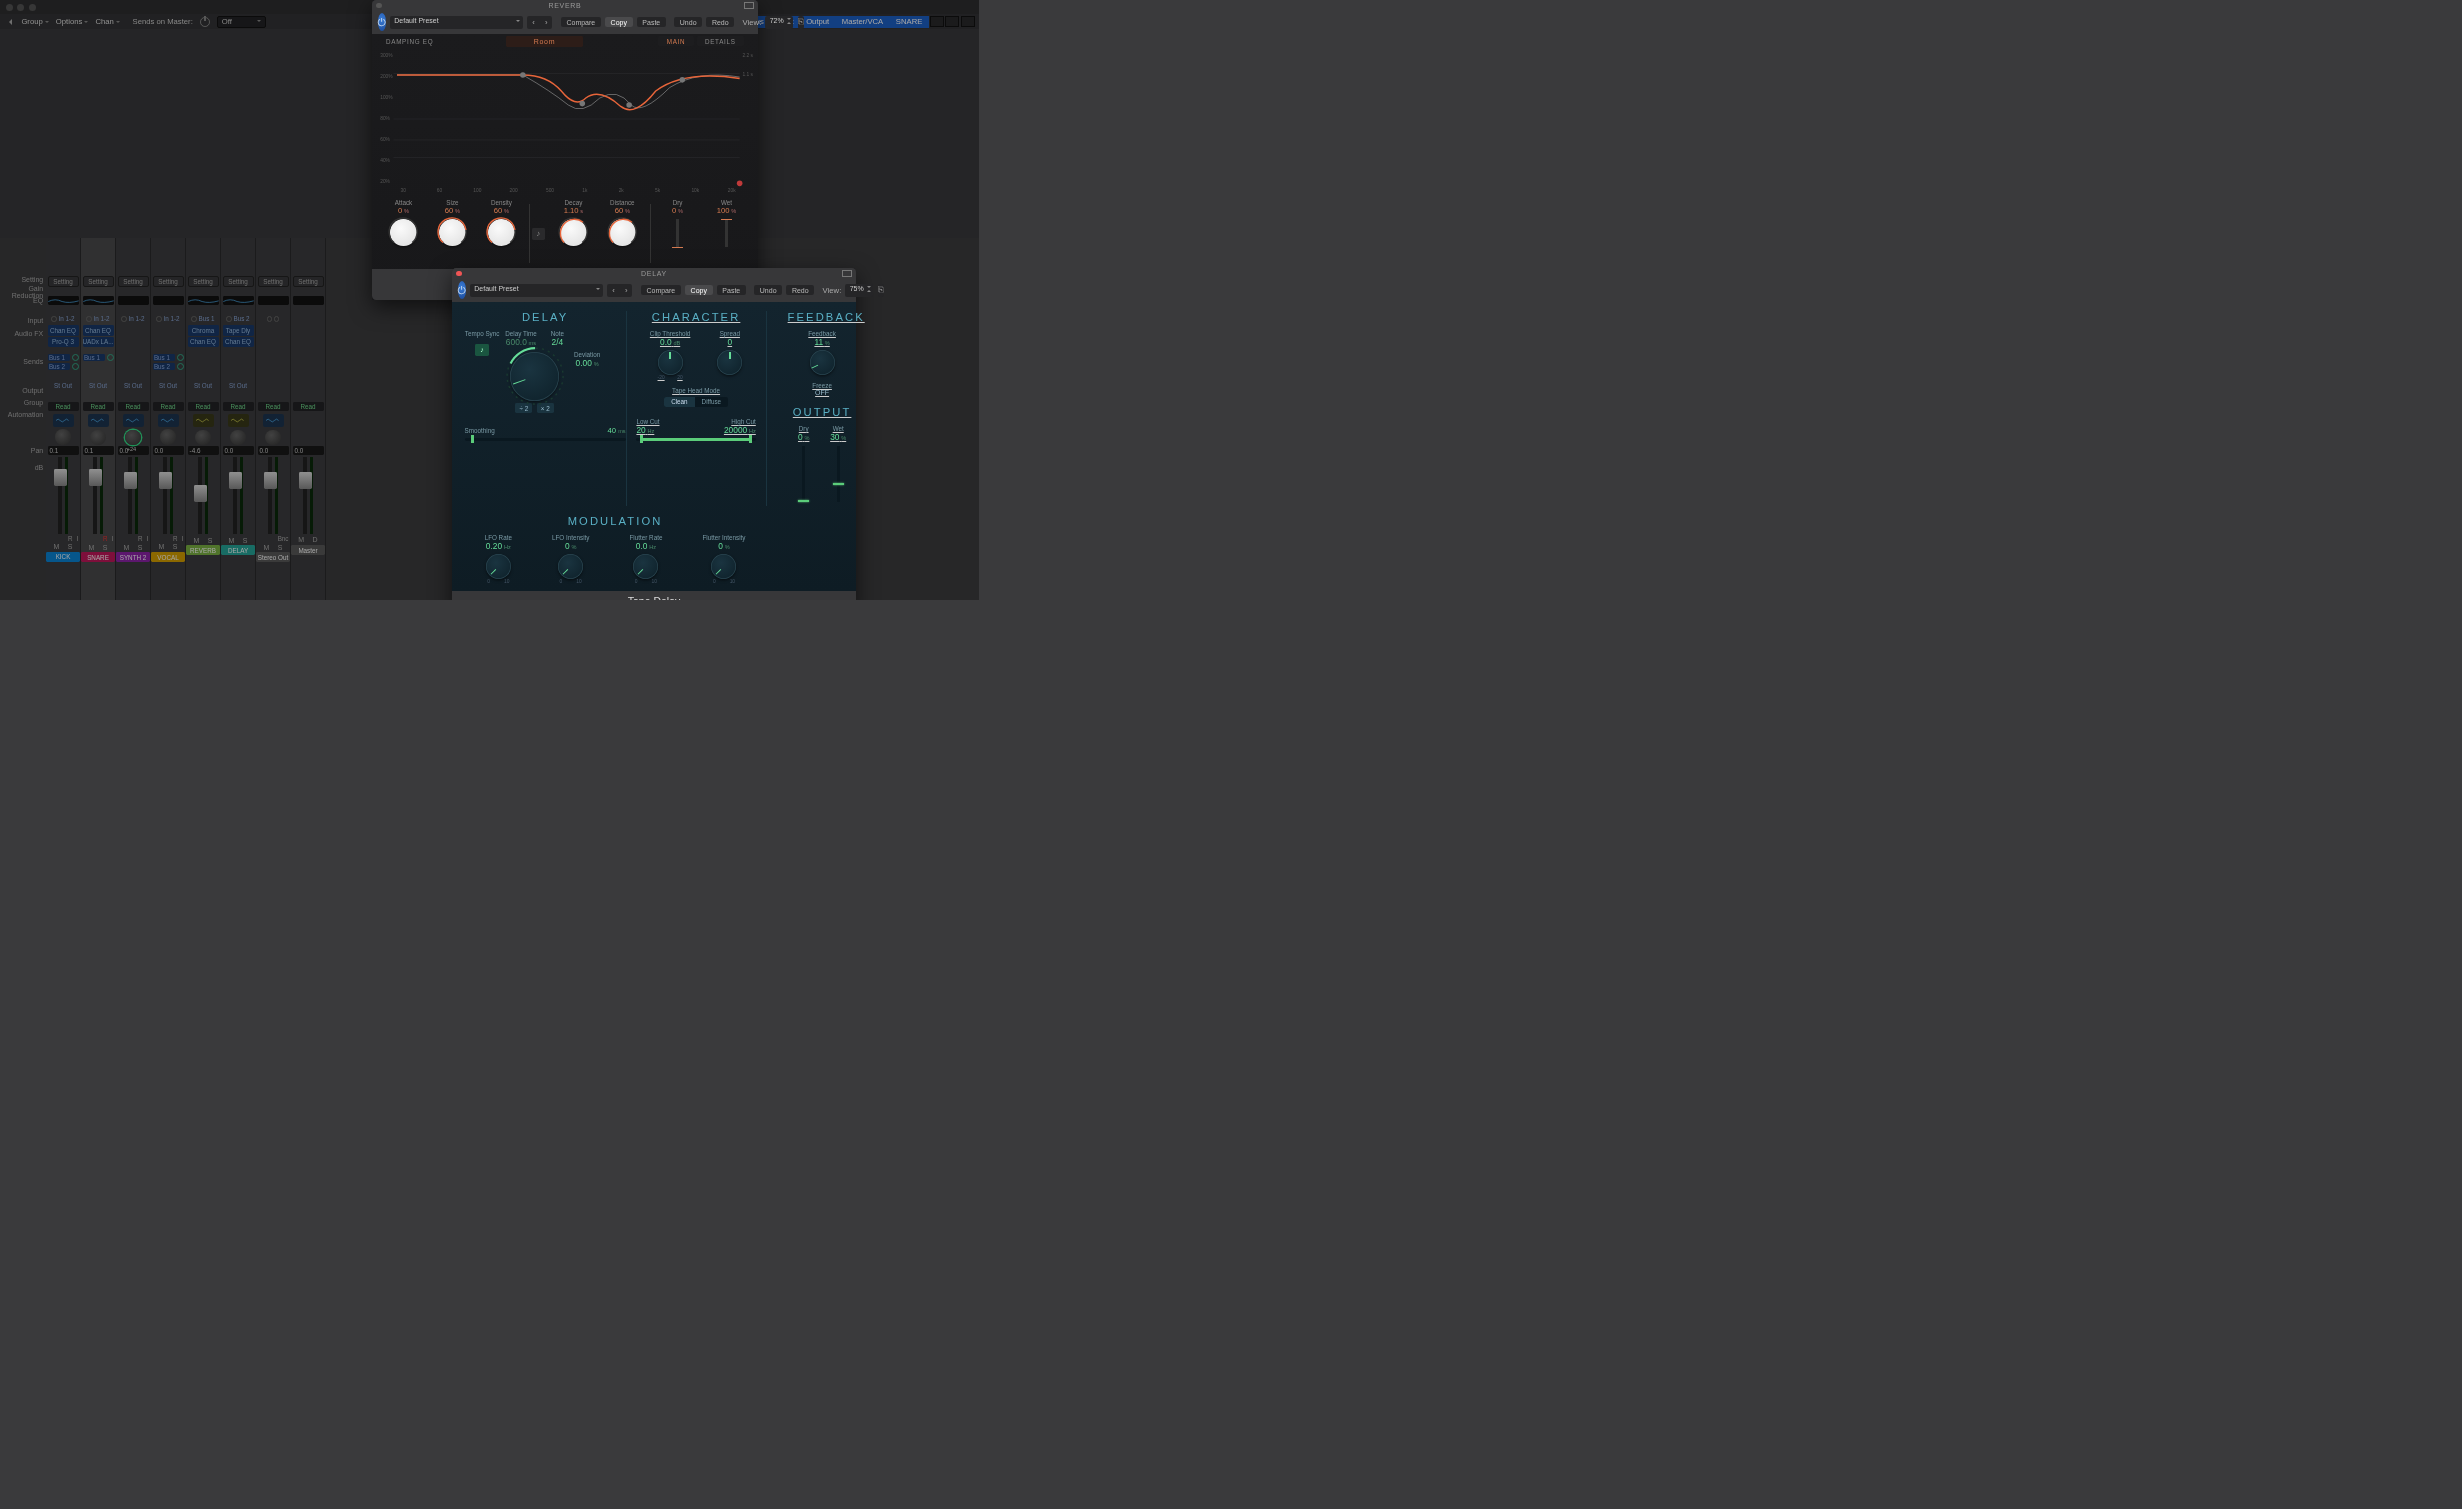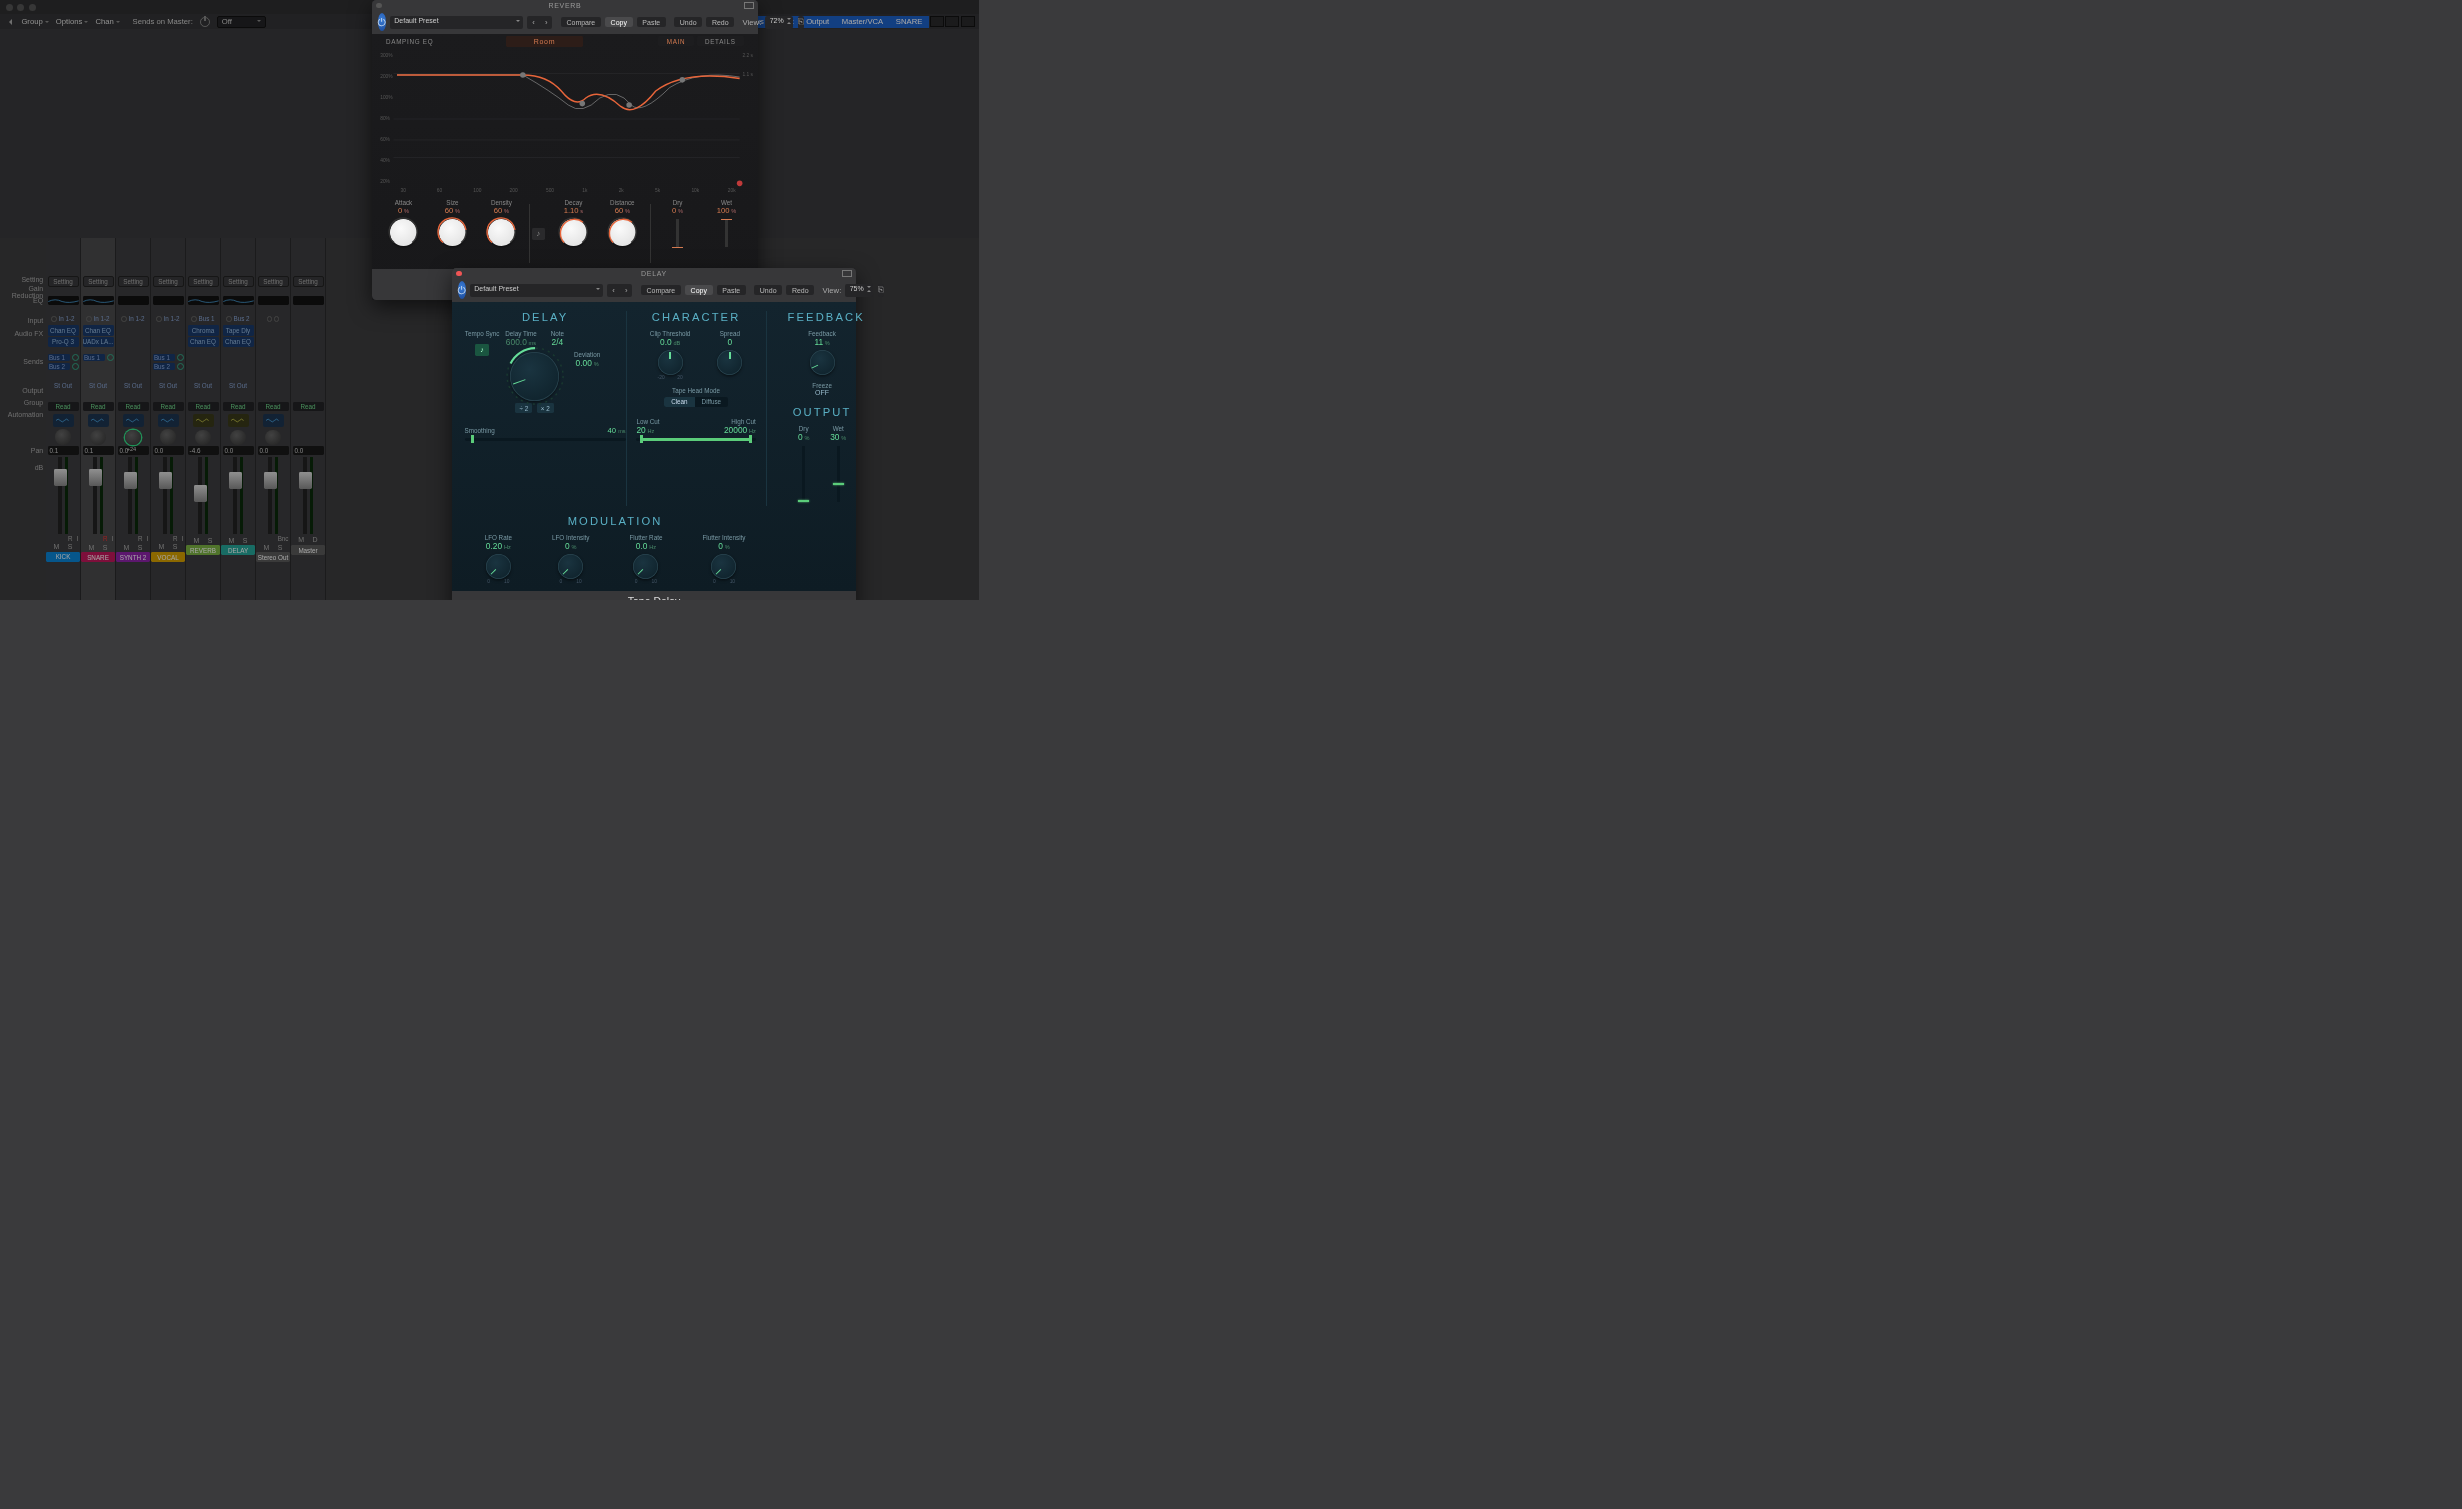--- a/index.html
+++ b/index.html
@@ -109,21 +109,21 @@
 .d-knob .ind{position:absolute;width:1.4px;height:7px;background:#6d9;left:50%;top:1.4px;transform-origin:0.7px 11.2px;margin-left:-0.7px;}
 .d-knob.big .ind{height:12.6px;transform-origin:0.7px 23px;}
 .seg-btns{display:flex;background:#0a1820;border-radius:2.1px;overflow:hidden;font-size:6.3px;}
 .seg-btns span{padding:1.4px 7px;color:#7a9aa5;}
 .seg-btns span.active{background:#1a3440;color:#cde;}
 .h-slider{height:3.5px;background:#0a1820;position:relative;border-radius:1.4px;}
 .h-slider .range{position:absolute;height:100%;background:#5bcc7a;}
 .h-slider .thumb{position:absolute;width:2.8px;height:8.4px;background:#5bcc7a;top:-2.8px;}
 .v-slider{width:2.8px;height:56px;background:#0a1820;position:relative;margin:4.2px auto;}
 .v-slider .thumb{position:absolute;width:11.2px;height:2.1px;background:#5bcc7a;left:-4.2px;box-shadow:0 0 2.1px #5bcc7a;}
-.v-divider{border-left:0.7px solid #1a3440;}
+.v-divider{border-left:0.7px solid #1a3440;text-decoration:underline;}
 .d-footer{text-align:center;font-size:10.5px;color:#ddd;padding:4.2px 0;background:#373739;border-radius:0 0 4.2px 4.2px;}
 .divbtn{display:flex;gap:4.2px;font-size:6.3px;margin-top:2.8px;}
 .divbtn span{background:#1a3440;padding:1.4px 4.2px;border-radius:1.4px;color:#9bc;}
 .sync-btn{width:14px;height:11.2px;background:#1a5540;border-radius:1.4px;display:flex;align-items:center;justify-content:center;color:#afc;font-size:7px;}
 
 </style>
 </head>
 <body>
 
 <div class="app-titlebar">

